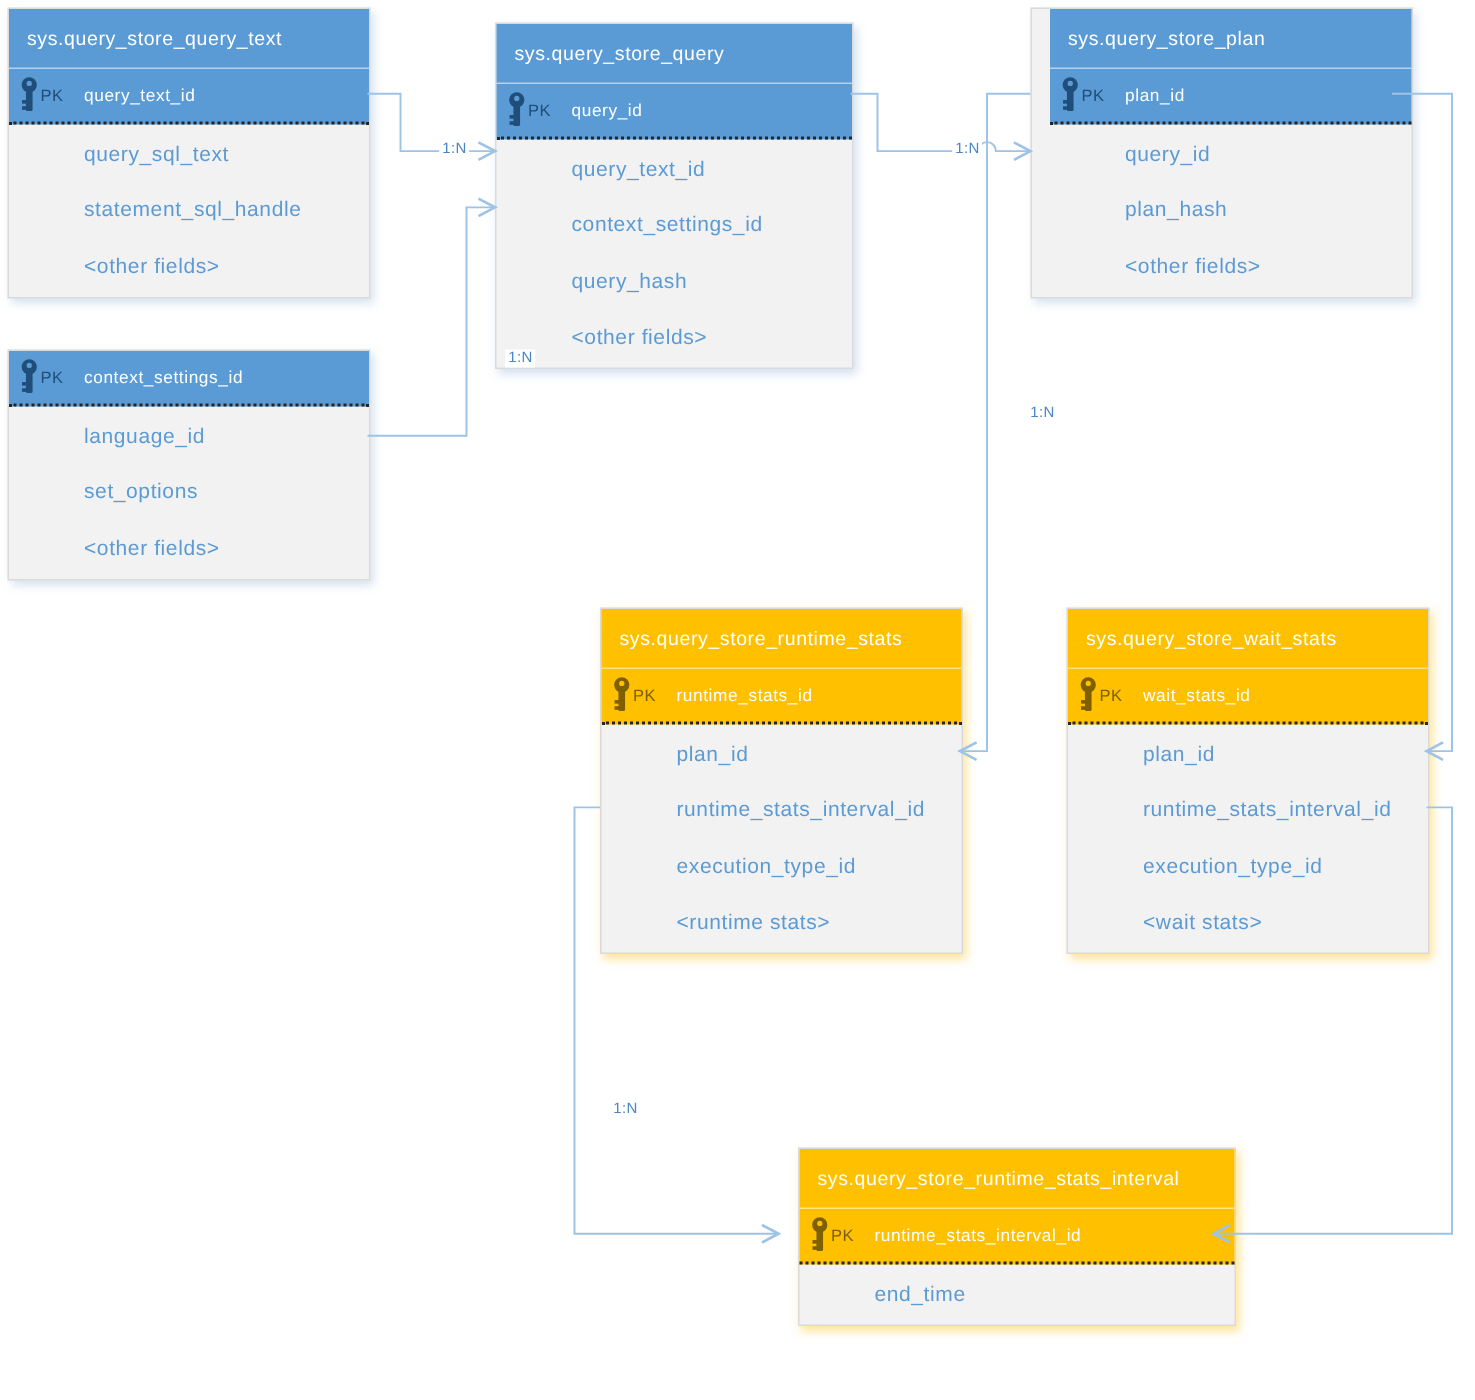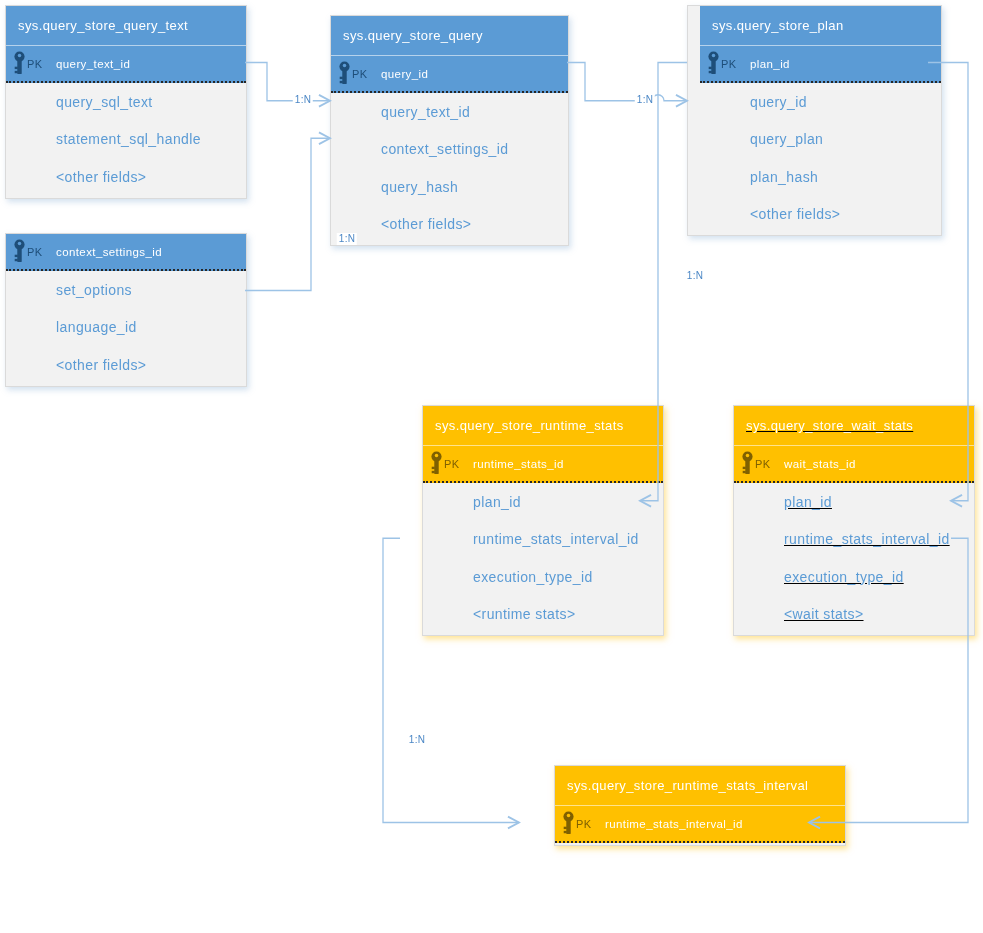--- a/index.html
+++ b/index.html
@@ -1,20 +1,20 @@
 <!DOCTYPE html>
 <html><head>
 <meta charset="utf-8">
 <style>
   html,body{margin:0;padding:0;background:#ffffff;font-family:"Liberation Sans","DejaVu Sans",sans-serif;}
   #canvas{position:relative;overflow:hidden;background:#ffffff;}
 
   .entity{position:absolute;background:#F2F2F2;border:1px solid #DADADA;box-sizing:content-box;}
   .entity.blue{box-shadow:2px 3px 6px rgba(130,170,210,0.35);}
-  .entity.orange{box-shadow:2px 3px 6px rgba(255,200,40,0.5);margin-left:22px;}
+  .entity.orange{box-shadow:2px 3px 6px rgba(255,200,40,0.5);}
 
   .entity-title{height:39px;display:flex;align-items:center;padding-left:12px;
     color:#FFFFFF;font-size:13px;letter-spacing:0.4px;white-space:nowrap;
     border-bottom:1px solid rgba(255,255,255,0.55);}
   .blue  .entity-title{background:#5B9BD5;}
   .orange .entity-title{background:#FFC000;}
 
   .pk-row{height:35px;position:relative;display:flex;align-items:center;
     border-bottom:2px dotted #262626;}
   .blue  .pk-row{background:#5B9BD5;}
@@ -105,40 +105,39 @@
           <rect class="key-fill" x="4.6" y="9" width="4.8" height="16" rx="1"></rect>
           <rect class="key-fill" x="1.8" y="17" width="3.4" height="2.6"></rect>
           <rect class="key-fill" x="1.8" y="21.5" width="3.4" height="2.6"></rect>
           <circle class="key-hole" cx="7" cy="5" r="1.9"></circle>
         </svg>
         <span class="pk-badge">PK</span>
         <span class="pk-field">plan_id</span>
       </div>
       <div class="entity-body">
         <div class="field-row">query_id</div>
-        <div class="field-row">query_plan</div>
         <div class="field-row">plan_hash</div>
         <div class="field-row">&lt;other fields&gt;</div>
       </div>
     </div>
     <div class="entity blue" style="left: 5px; top: 233px; width: 240px;">
       <div class="pk-row">
         <svg class="key-icon" viewBox="0 0 14 26" width="13" height="24">
           <circle class="key-fill" cx="7" cy="6" r="5.5"></circle>
           <rect class="key-fill" x="4.6" y="9" width="4.8" height="16" rx="1"></rect>
           <rect class="key-fill" x="1.8" y="17" width="3.4" height="2.6"></rect>
           <rect class="key-fill" x="1.8" y="21.5" width="3.4" height="2.6"></rect>
           <circle class="key-hole" cx="7" cy="5" r="1.9"></circle>
         </svg>
         <span class="pk-badge">PK</span>
         <span class="pk-field">context_settings_id</span>
       </div>
       <div class="entity-body">
+        <div class="field-row">language_id</div>
         <div class="field-row">set_options</div>
-        <div class="field-row">language_id</div>
         <div class="field-row">&lt;other fields&gt;</div>
       </div>
     </div>
     <div class="entity orange" style="left: 400px; top: 405px; width: 240px;">
       <div class="entity-title">sys.query_store_runtime_stats</div>
       <div class="pk-row">
         <svg class="key-icon" viewBox="0 0 14 26" width="13" height="24">
           <circle class="key-fill" cx="7" cy="6" r="5.5"></circle>
           <rect class="key-fill" x="4.6" y="9" width="4.8" height="16" rx="1"></rect>
           <rect class="key-fill" x="1.8" y="17" width="3.4" height="2.6"></rect>
@@ -148,21 +147,21 @@
         <span class="pk-badge">PK</span>
         <span class="pk-field">runtime_stats_id</span>
       </div>
       <div class="entity-body">
         <div class="field-row">plan_id</div>
         <div class="field-row">runtime_stats_interval_id</div>
         <div class="field-row">execution_type_id</div>
         <div class="field-row">&lt;runtime stats&gt;</div>
       </div>
     </div>
-    <div class="entity orange" style="left: 711px; top: 405px; width: 240px; text-decoration: underline;">
+    <div class="entity orange" style="left: 711px; top: 405px; width: 240px;">
       <div class="entity-title">sys.query_store_wait_stats</div>
       <div class="pk-row">
         <svg class="key-icon" viewBox="0 0 14 26" width="13" height="24">
           <circle class="key-fill" cx="7" cy="6" r="5.5"></circle>
           <rect class="key-fill" x="4.6" y="9" width="4.8" height="16" rx="1"></rect>
           <rect class="key-fill" x="1.8" y="17" width="3.4" height="2.6"></rect>
           <rect class="key-fill" x="1.8" y="21.5" width="3.4" height="2.6"></rect>
           <circle class="key-hole" cx="7" cy="5" r="1.9"></circle>
         </svg>
         <span class="pk-badge">PK</span>
@@ -182,20 +181,21 @@
           <circle class="key-fill" cx="7" cy="6" r="5.5"></circle>
           <rect class="key-fill" x="4.6" y="9" width="4.8" height="16" rx="1"></rect>
           <rect class="key-fill" x="1.8" y="17" width="3.4" height="2.6"></rect>
           <rect class="key-fill" x="1.8" y="21.5" width="3.4" height="2.6"></rect>
           <circle class="key-hole" cx="7" cy="5" r="1.9"></circle>
         </svg>
         <span class="pk-badge">PK</span>
         <span class="pk-field">runtime_stats_interval_id</span>
       </div>
       <div class="entity-body">
+        <div class="field-row">end_time</div>
       </div>
     </div>
     <div class="conn-label" style="left: 266px; top: 100px;">1:N</div>
     <div class="conn-label" style="left: 310px; top: 239px;">1:N</div>
     <div class="conn-label" style="left: 608px; top: 100px;">1:N</div>
     <div class="conn-label" style="left: 658px; top: 276px;">1:N</div>
     <div class="conn-label" style="left: 960px; top: 270px;">1:N</div>
     <div class="conn-label" style="left: 380px; top: 740px;">1:N</div>
     <div class="conn-label" style="left: 963px; top: 753px;">1:N</div>
   </div>

